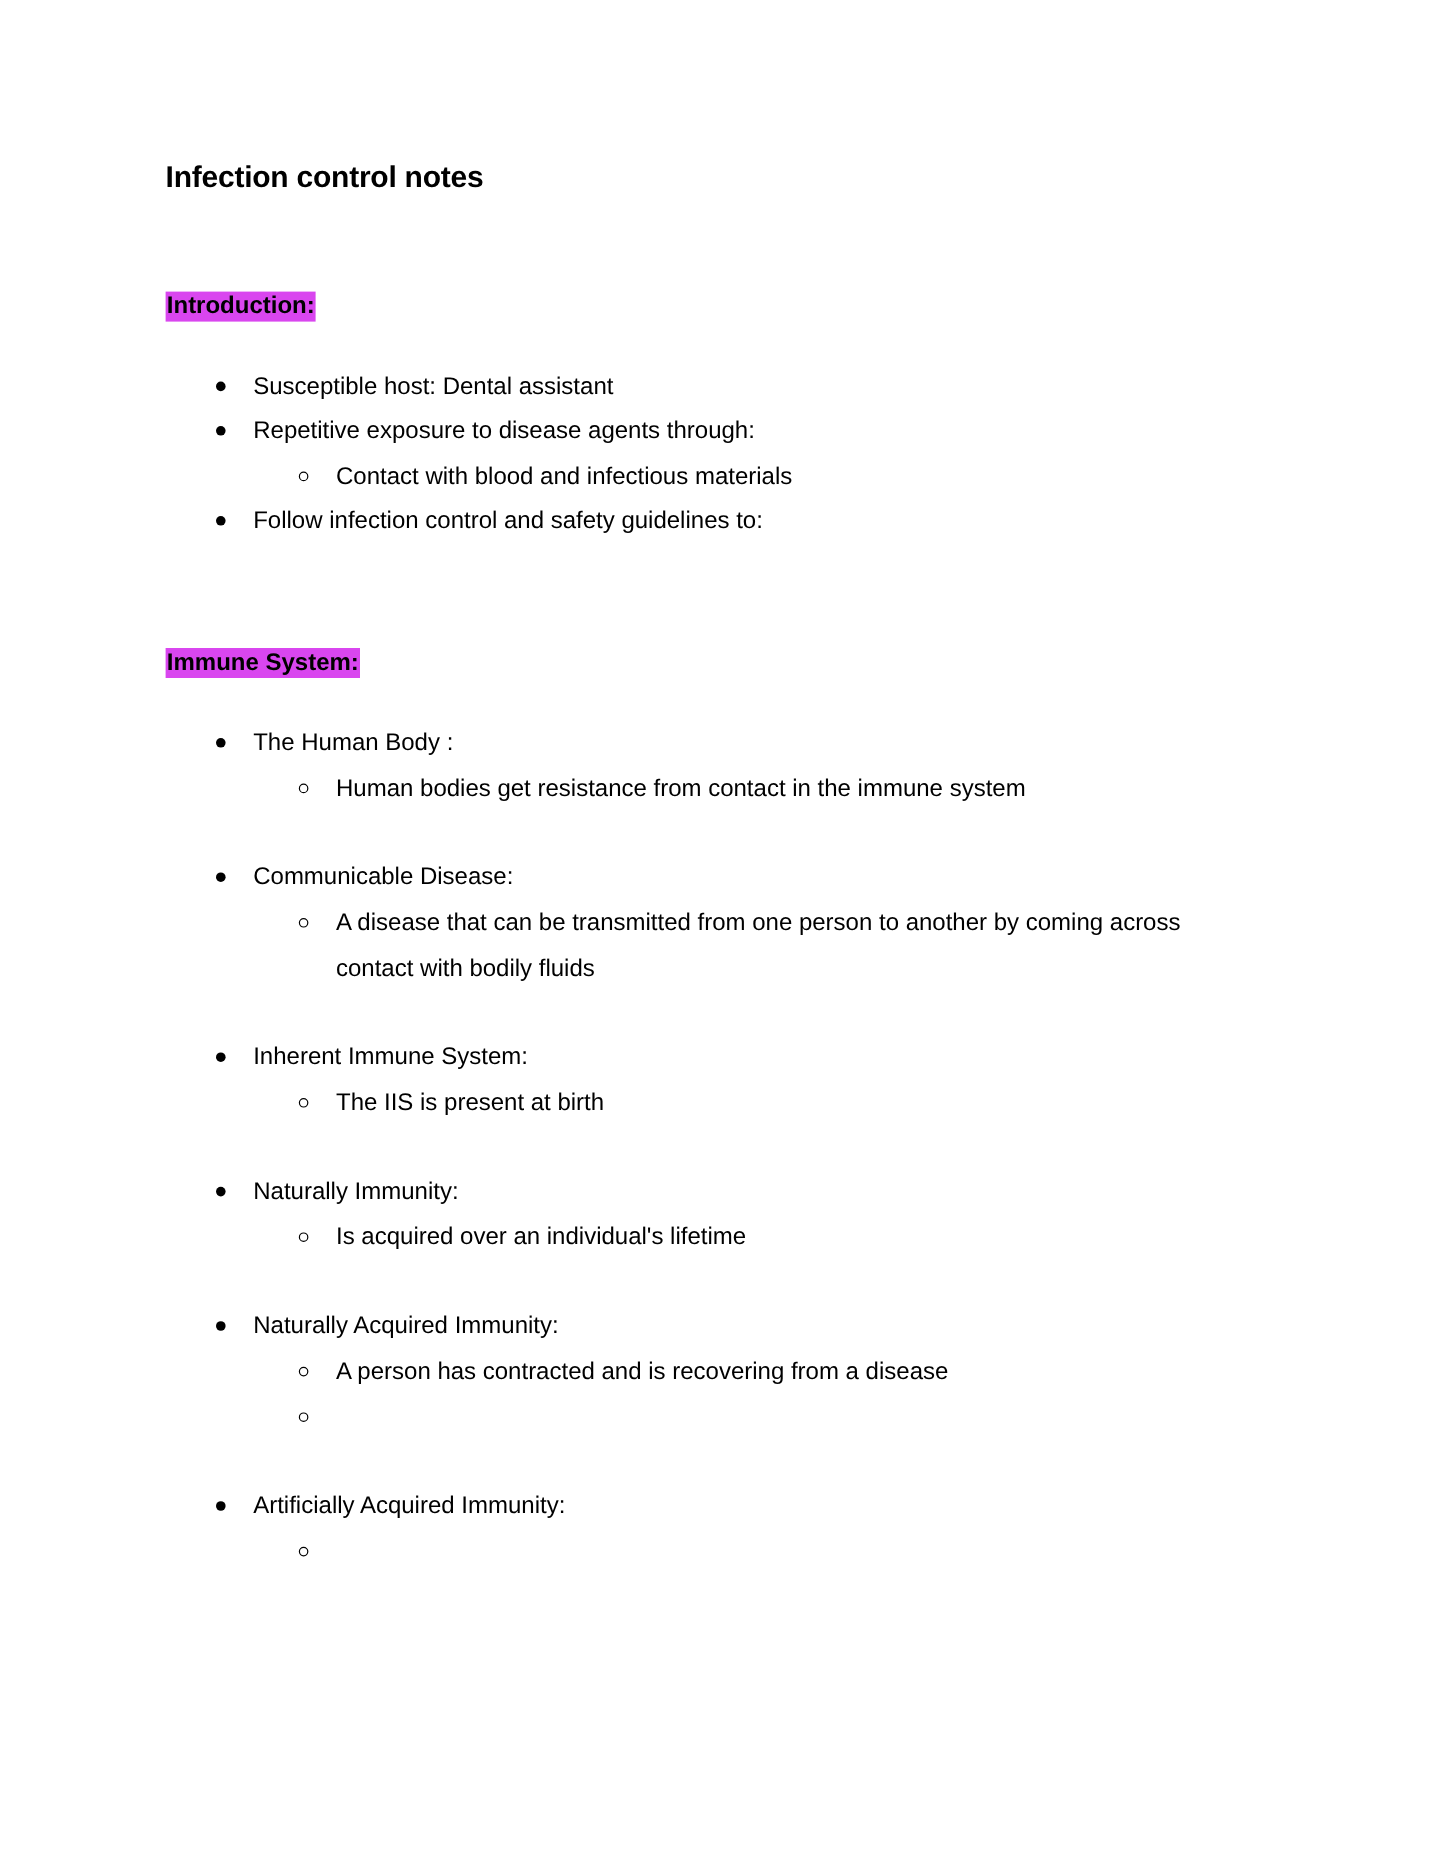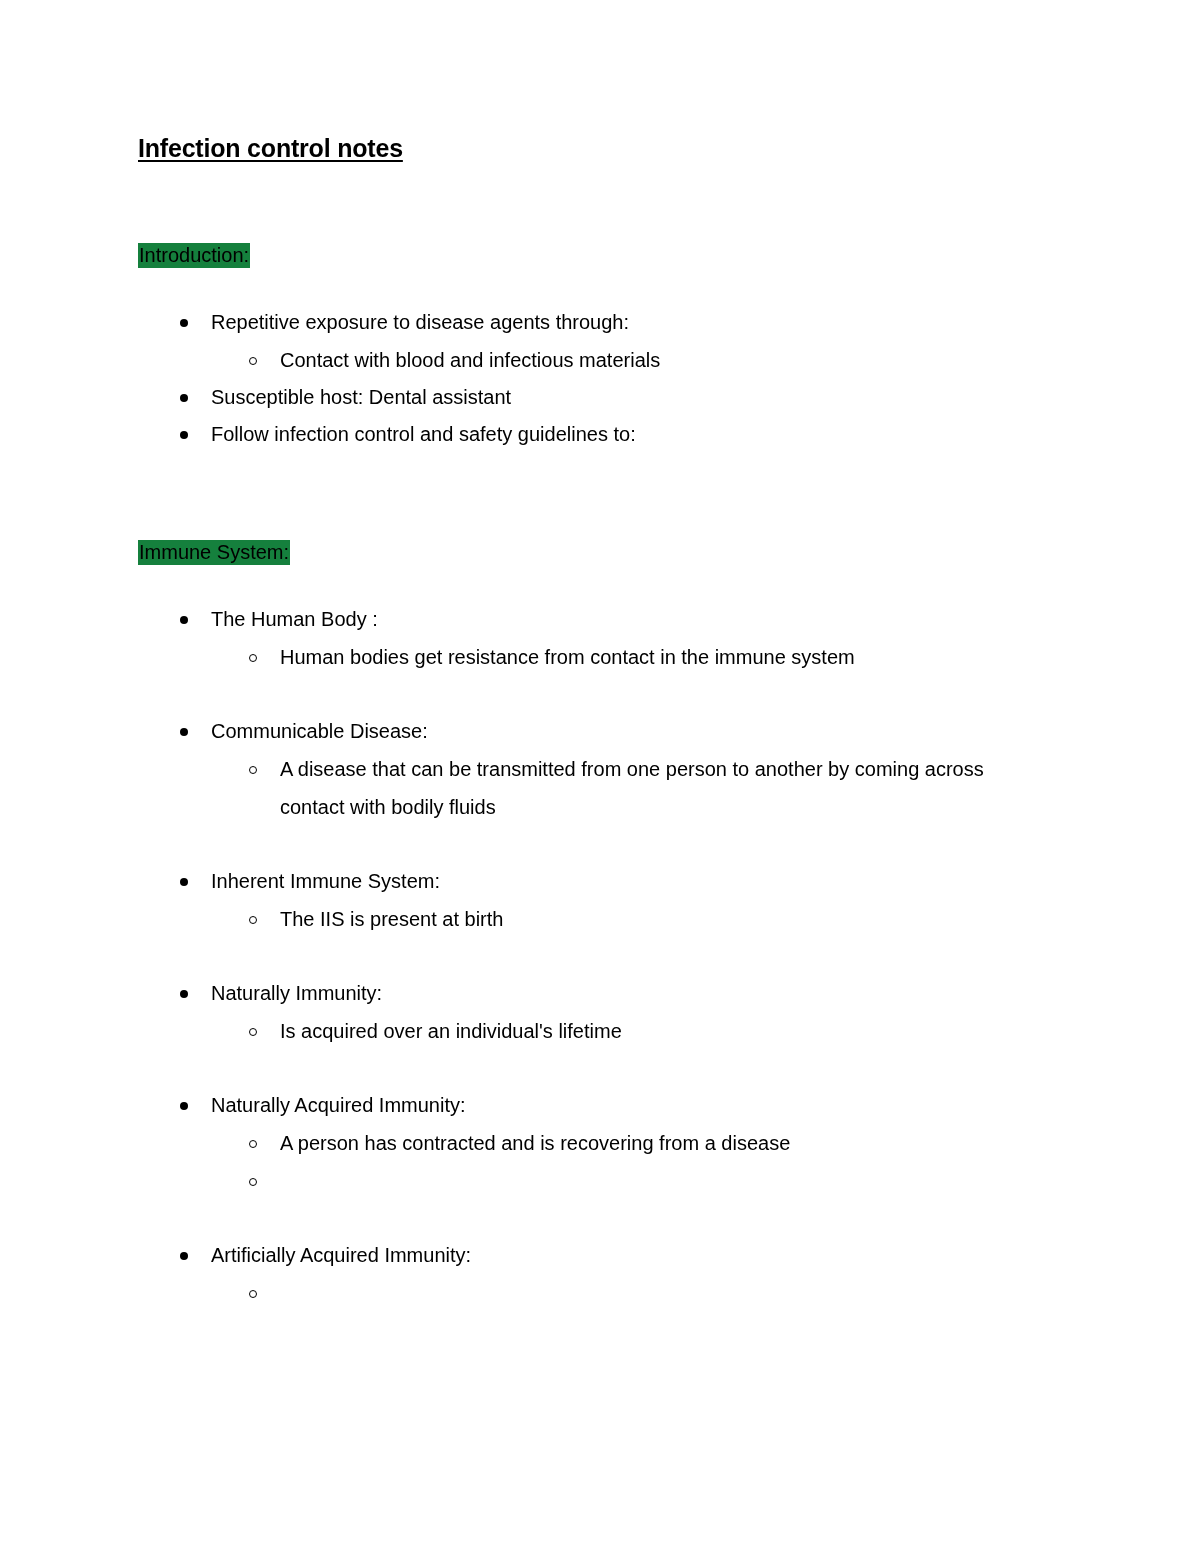--- a/index.html
+++ b/index.html
@@ -30,34 +30,34 @@
   .doc-title {
     font-size: 25px;
     font-weight: bold;
     line-height: 32px;
     letter-spacing: -0.2px;
     margin: 0;
     padding: 0;
     display: block;
   }
   .doc-title .title-text {
-    text-decoration: underline;
     text-underline-offset: 3px;
   }
   .section-heading {
     font-size: 20px;
     line-height: 26px;
     margin: 0;
     padding: 0;
     font-weight: normal;
   }
   .section-heading .hl {
-    background-color: #15803d;
+    background-color: #d946ef;
     padding: 1px 1px 2px 1px;
     box-decoration-break: clone;
+    font-weight: bold;
     -webkit-box-decoration-break: clone;
   }
   .spacer-after-title { height: 78px; }
   .spacer-heading-to-list { height: 36px; }
   .spacer-section { height: 86px; }
 
   ul.lvl1 {
     list-style: none;
     margin: 0;
     padding: 0;
@@ -137,36 +137,36 @@
     <div class="spacer-after-title"></div>
 
     <div class="section-heading"><span class="hl">Introduction:</span></div>
 
     <div class="spacer-heading-to-list"></div>
 
     <ul class="lvl1">
       <li class="item">
         <div class="row">
           <span class="marker"><span class="dot"></span></span>
+          <span class="txt">Susceptible host: Dental assistant</span>
+        </div>
+      </li>
+      <li class="item">
+        <div class="row">
+          <span class="marker"><span class="dot"></span></span>
           <span class="txt">Repetitive exposure to disease agents through:</span>
         </div>
         <ul class="lvl2">
           <li class="subitem">
             <div class="subrow">
               <span class="marker"><span class="circle"></span></span>
               <span class="txt">Contact with blood and infectious materials</span>
             </div>
           </li>
         </ul>
-      </li>
-      <li class="item">
-        <div class="row">
-          <span class="marker"><span class="dot"></span></span>
-          <span class="txt">Susceptible host: Dental assistant</span>
-        </div>
       </li>
       <li class="item">
         <div class="row">
           <span class="marker"><span class="dot"></span></span>
           <span class="txt">Follow infection control and safety guidelines to:</span>
         </div>
       </li>
     </ul>
 
     <div class="spacer-section"></div>

